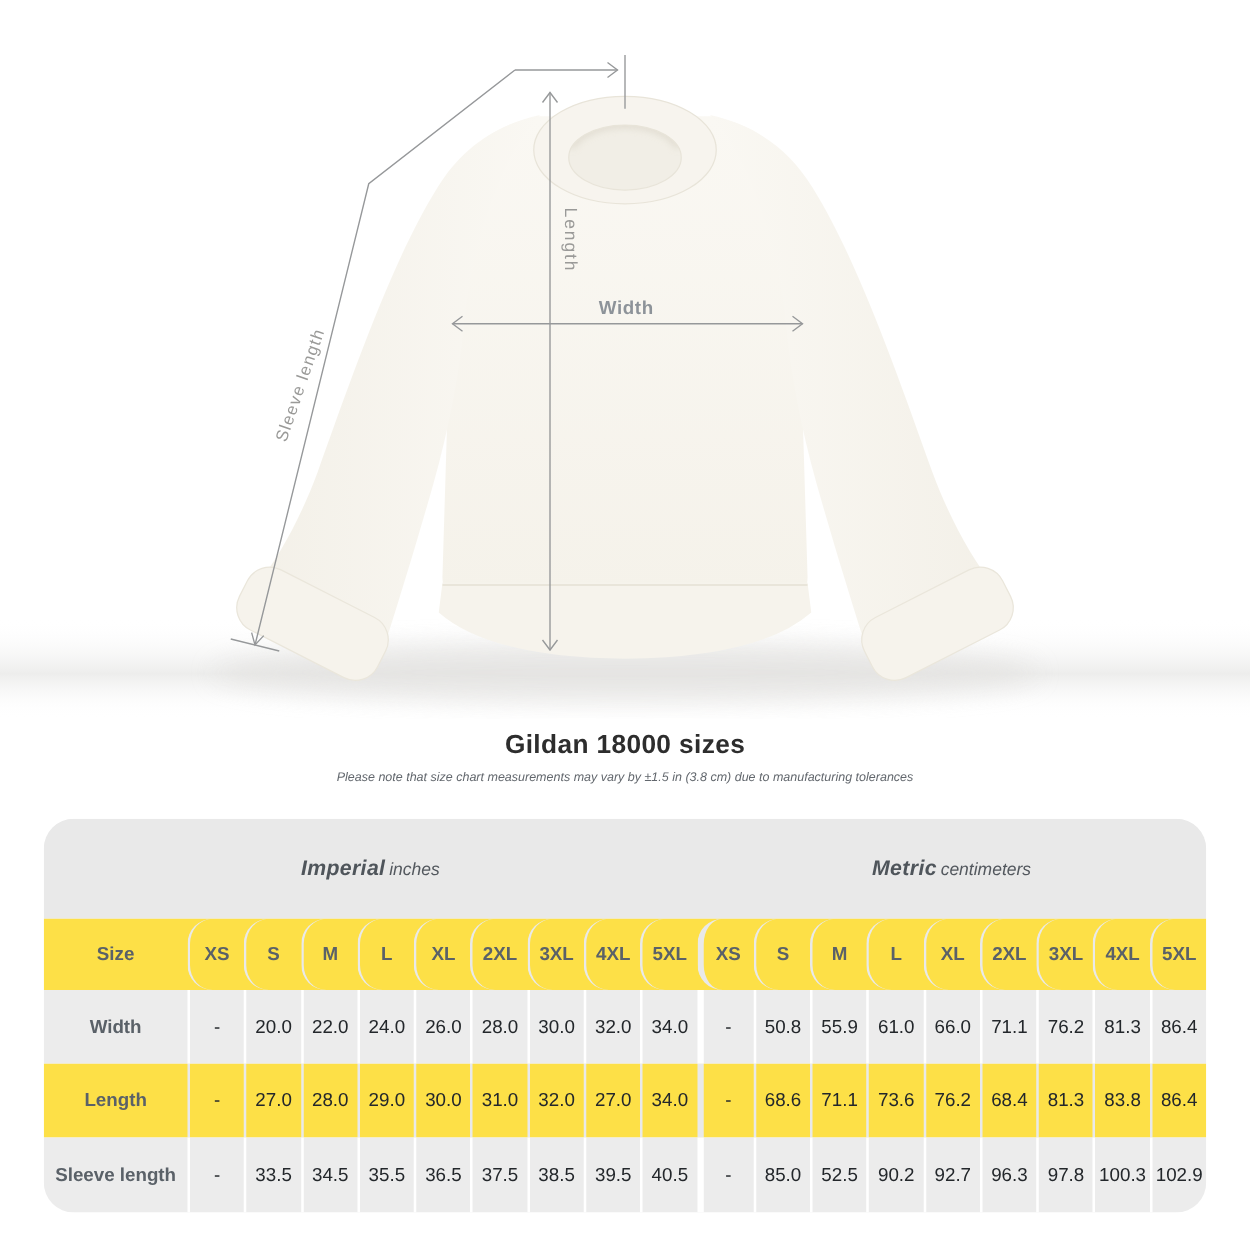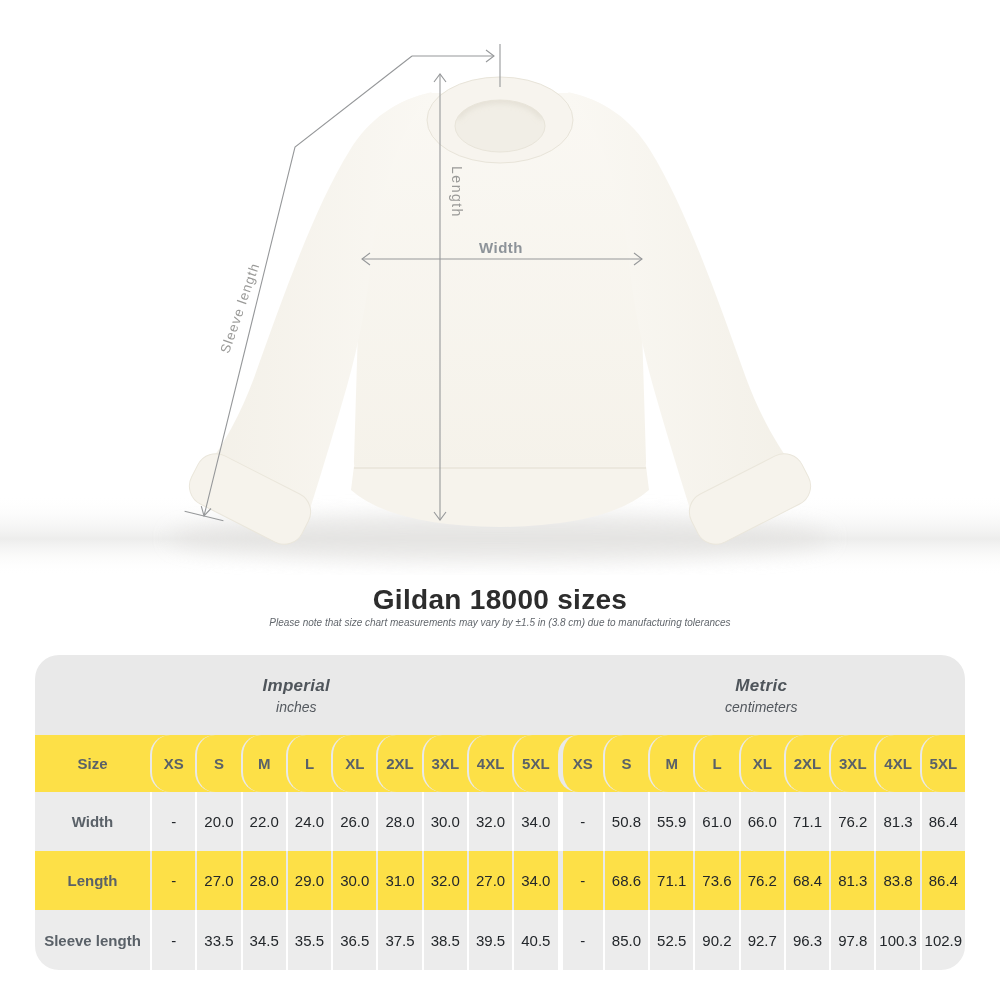--- a/index.html
+++ b/index.html
@@ -22,34 +22,34 @@
     left:501px;top:247px;font-size:15px;font-weight:700;color:#8d9399;letter-spacing:.5px;
     transform:translate(-50%,-50%);
   }
   #label-sleeve{
     left:240px;top:308px;font-size:13.5px;letter-spacing:1px;
     transform:translate(-50%,-50%) rotate(-71deg);
   }
   
   #chart-title{
     position:absolute;left:0;top:584px;width:1000px;text-align:center;
-    font-size:28px;font-weight:700;color:#2d2d2d;letter-spacing:.3px;
+    font-size:21px;font-weight:700;color:#2d2d2d;letter-spacing:.3px;
   }
   #chart-note{
     position:absolute;left:0;top:617px;width:1000px;text-align:center;
     font-size:10px;font-style:italic;color:#62676d;
   }
   
   #size-table{
     position:absolute;left:35px;top:655px;width:930px;height:315px;
     border-radius:24px;overflow:hidden;background:#ffffff;
   }
   .row{display:grid;grid-template-columns:115px repeat(18,1fr);}
   .band{height:80px;background:#e9e9e9;}
-  .band-cell{display:flex;flex-direction:column;align-items:center;justify-content:center;gap:3px;}
+  .band-cell{display:flex;flex-direction:row;align-items:center;justify-content:center;gap:3px;}
   .span10{grid-column:span 10;}
   .span9{grid-column:span 9;}
   .band-title{font-size:17px;font-weight:700;font-style:italic;color:#4f555b;letter-spacing:.3px;}
   .band-sub{font-size:14px;font-style:italic;color:#53585e;}
   .header-row{height:57px;}
   .data-row{height:59px;}
   .data-row:last-child{height:60px;}
   .row-white{background:#fde047;}
   .row-gray{background:#ececec;}
   .cell{display:flex;align-items:center;justify-content:center;}

